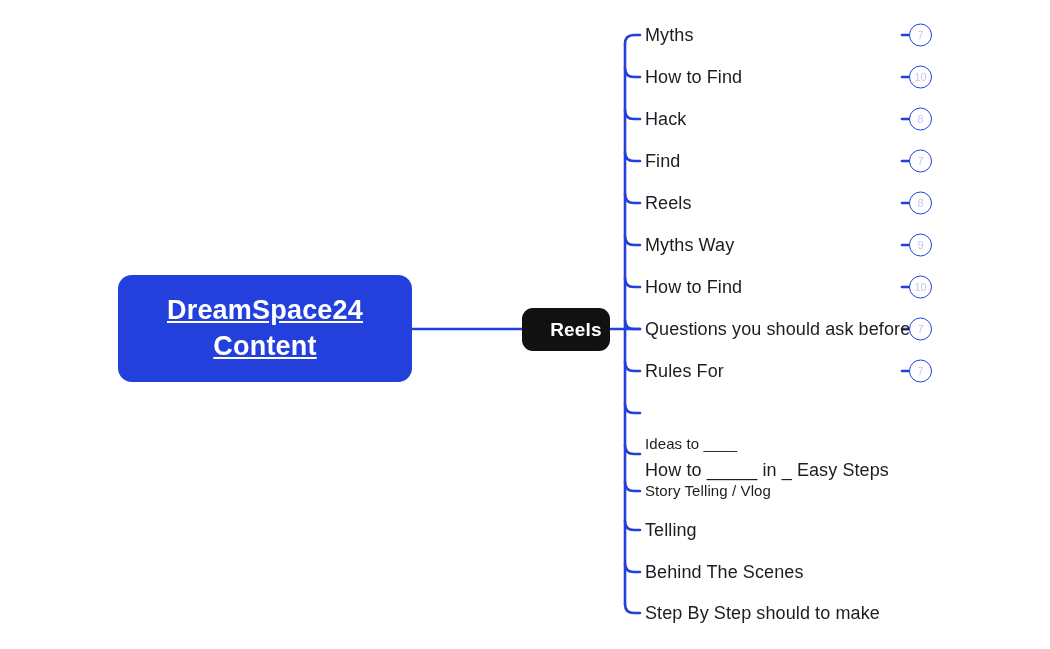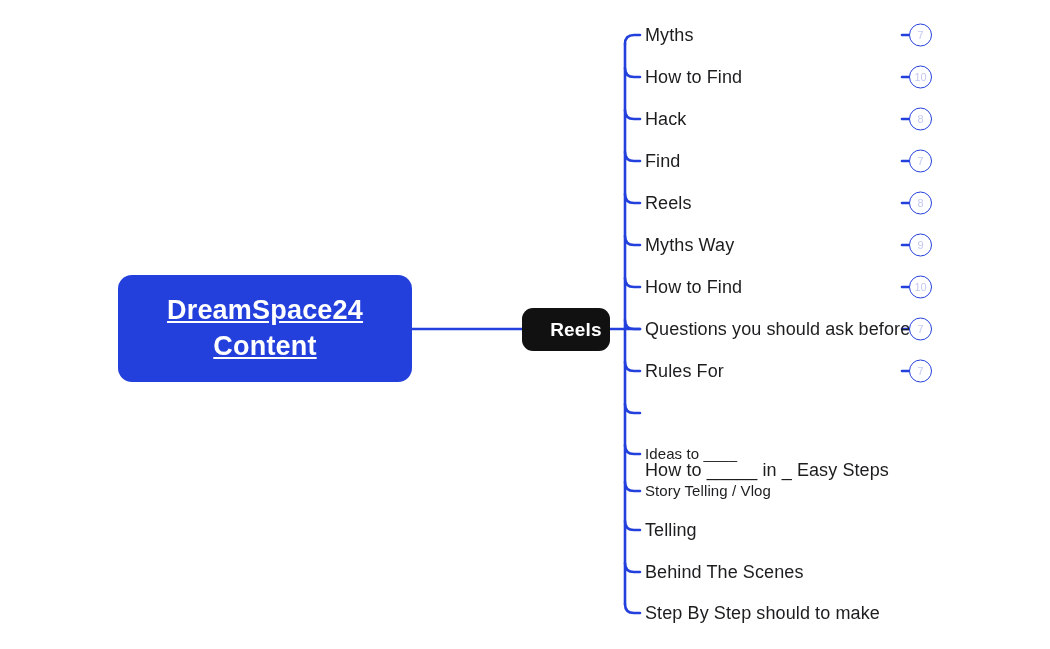--- a/index.html
+++ b/index.html
@@ -181,21 +181,21 @@
       </div>
       <div class="leaf" style="top: 371px;">
         <span class="leaf-label">Rules For</span>
       </div>
       <div class="badge" style="left: 909px; top: 371px;">
         <span class="badge-count">7</span>
       </div>
       <div class="leaf" style="top: 433px; margin-top: 37px;">
         <span class="leaf-label">How to _____ in _ Easy Steps</span>
       </div>
-      <div class="leaf small" style="top: 454px; justify-content: center;">
+      <div class="leaf small" style="top: 444px; justify-content: center;">
         <span class="leaf-label">Ideas to ____</span>
       </div>
       <div class="leaf small" style="top: 491px;">
         <span class="leaf-label">Story Telling / Vlog</span>
       </div>
       <div class="leaf" style="top: 530px;">
         <span class="leaf-label">Telling</span>
       </div>
       <div class="leaf" style="top: 572px;">
         <span class="leaf-label">Behind The Scenes</span>

